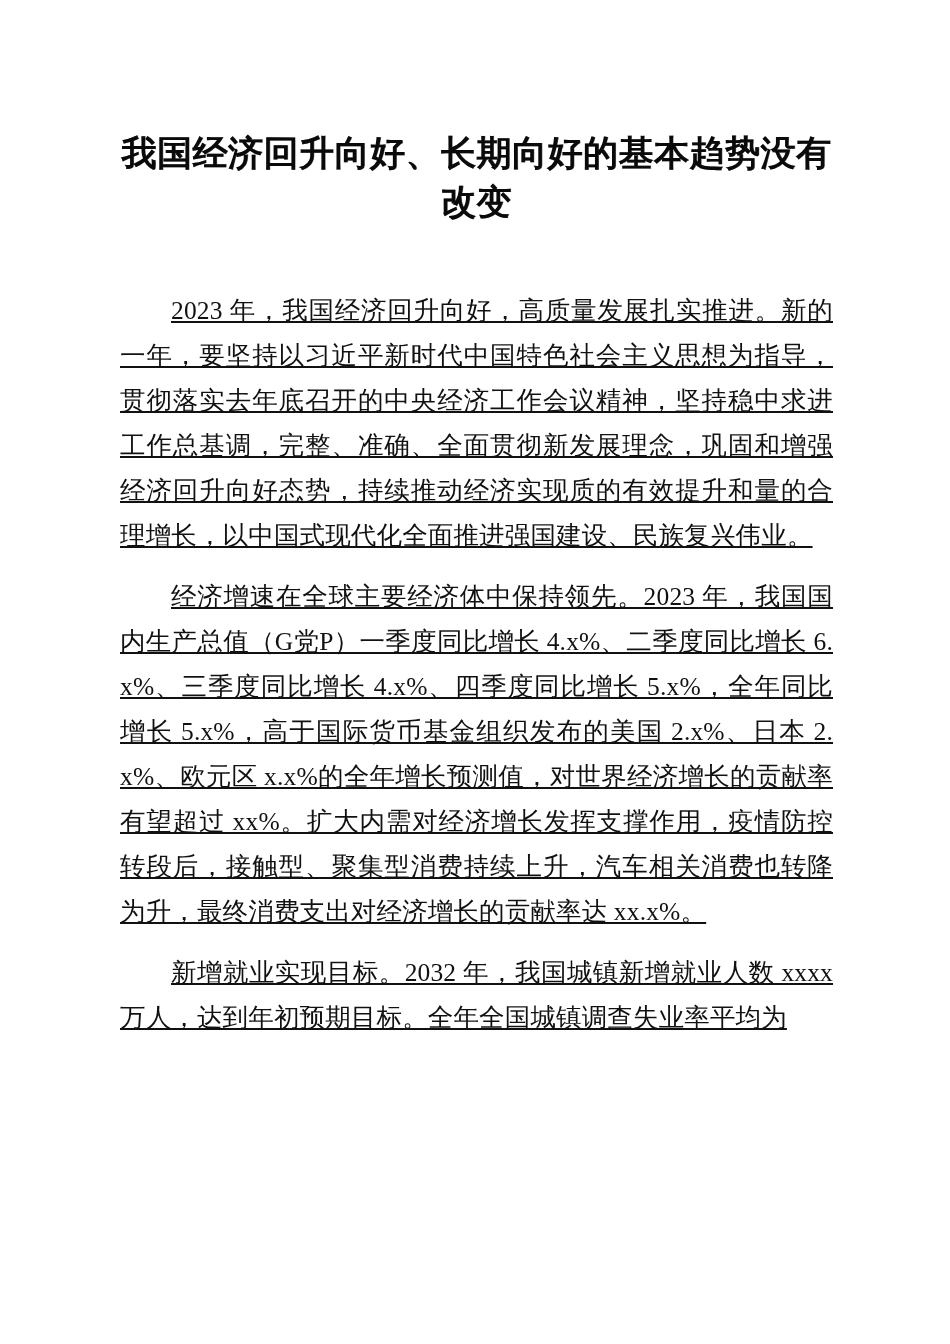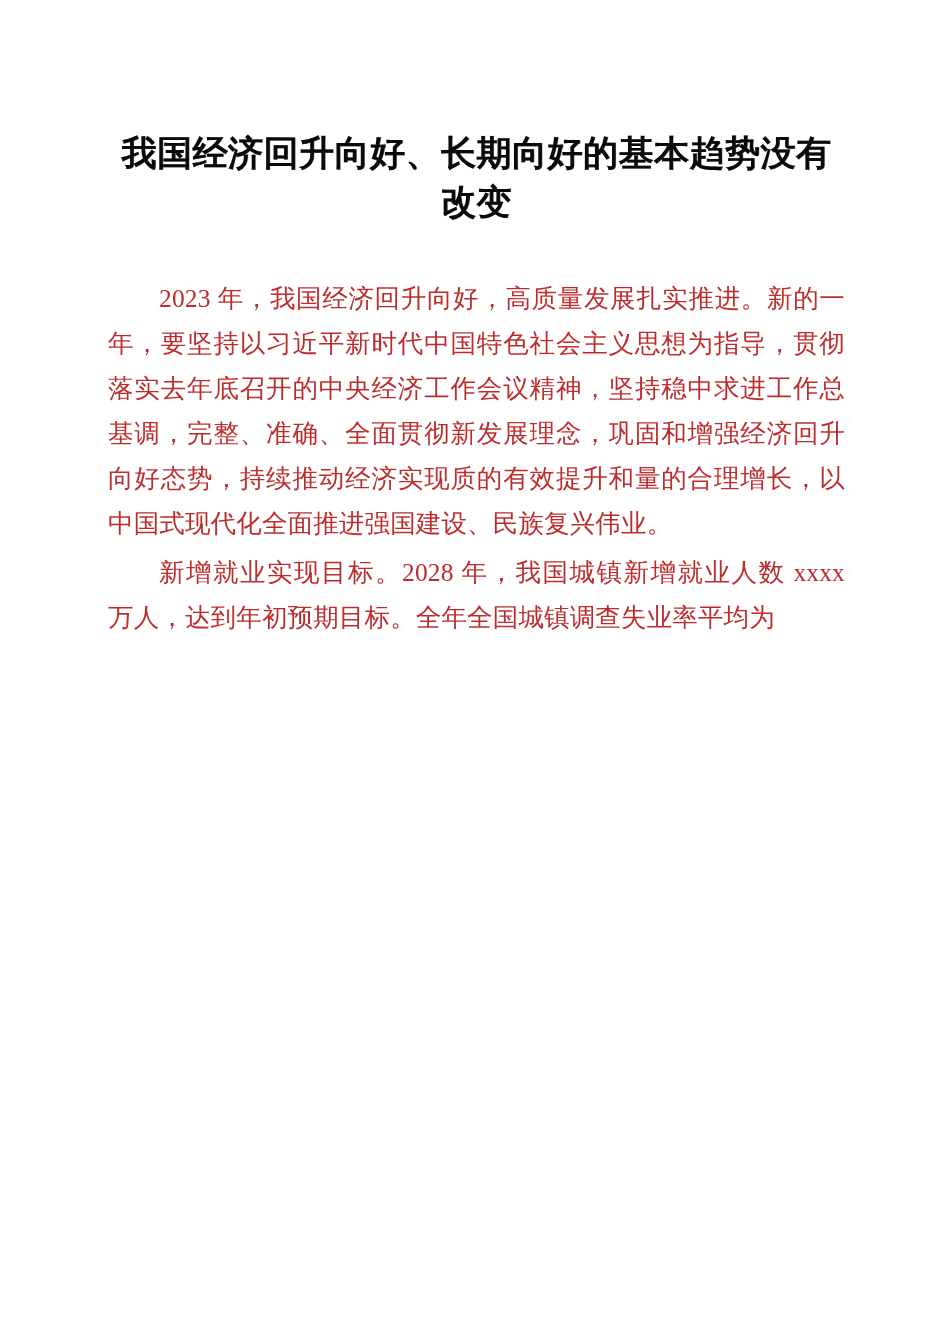--- a/index.html
+++ b/index.html
@@ -53,31 +53,32 @@
 
   
   .body-block {
     position: absolute;
     left: 0;
     top: 272px;
     width: 745px;
   }
 
   p.para {
-    margin: 4px;
+    margin: 16px;
     padding: 0;
     font-family: "Liberation Serif", "DejaVu Serif", serif;
     font-size: 25.5px;
     line-height: 45px;
     text-align: justify;
     text-align-last: left;
     text-justify: inter-ideograph;
     letter-spacing: 0.15px;
-    color: #b91c1c;
+    color: #000000;
     word-break: break-all;
+    text-decoration: underline;
     -moz-text-align-last: left;
   }
 
   p.para.indent {
     text-indent: 2em;
   }
 
   
   p.para {
     font-weight: 400;
@@ -88,18 +89,19 @@
 <body>
 
 <div class="page">
 
   <div class="doc-body">
 
     <h1 class="doc-title">我国经济回升向好、长期向好的基本趋势没有改变</h1>
 
     <div class="body-block">
       <p class="para indent">2023 年，我国经济回升向好，高质量发展扎实推进。新的一年，要坚持以习近平新时代中国特色社会主义思想为指导，贯彻落实去年底召开的中央经济工作会议精神，坚持稳中求进工作总基调，完整、准确、全面贯彻新发展理念，巩固和增强经济回升向好态势，持续推动经济实现质的有效提升和量的合理增长，以中国式现代化全面推进强国建设、民族复兴伟业。</p>
-      <p class="para indent">新增就业实现目标。2028 年，我国城镇新增就业人数 xxxx 万人，达到年初预期目标。全年全国城镇调查失业率平均为</p>
+      <p class="para indent">经济增速在全球主要经济体中保持领先。2023 年，我国国内生产总值（G党P）一季度同比增长 4.x%、二季度同比增长 6.x%、三季度同比增长 4.x%、四季度同比增长 5.x%，全年同比增长 5.x%，高于国际货币基金组织发布的美国 2.x%、日本 2.x%、欧元区 x.x%的全年增长预测值，对世界经济增长的贡献率有望超过 xx%。扩大内需对经济增长发挥支撑作用，疫情防控转段后，接触型、聚集型消费持续上升，汽车相关消费也转降为升，最终消费支出对经济增长的贡献率达 xx.x%。</p>
+      <p class="para indent">新增就业实现目标。2032 年，我国城镇新增就业人数 xxxx 万人，达到年初预期目标。全年全国城镇调查失业率平均为</p>
     </div>
 
   </div>
 
 </div>
 
 </body></html>

